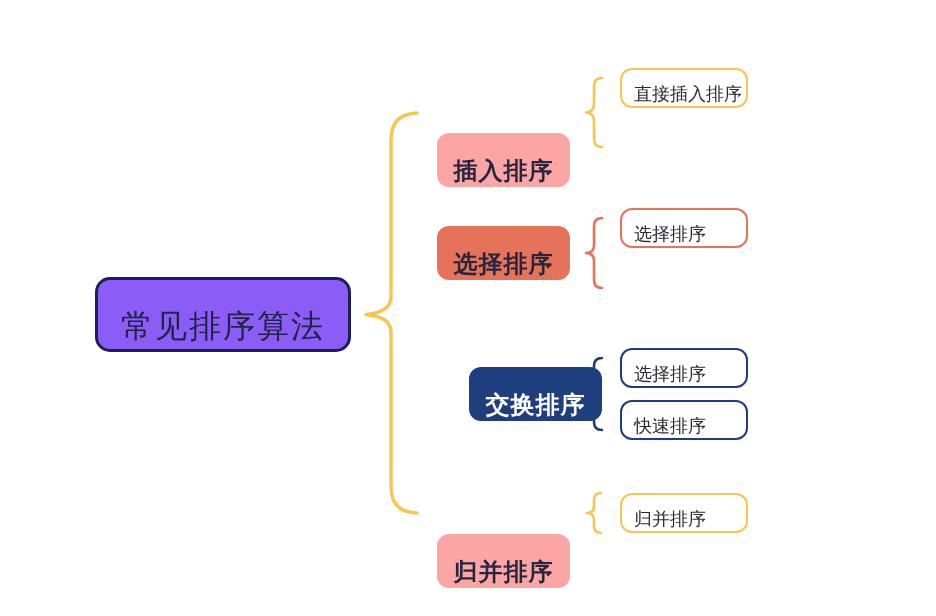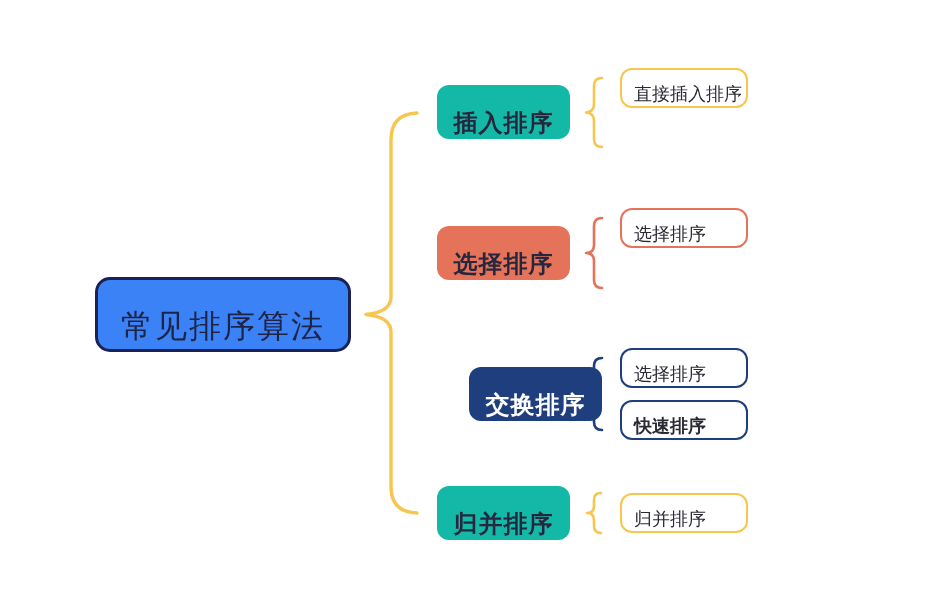--- a/index.html
+++ b/index.html
@@ -33,39 +33,39 @@
     display: flex;
     align-items: flex-end;
     justify-content: center;
     cursor: default;
   }
 
   
   .root {
     left: 95px; top: 277px;
     width: 256px; height: 75px;
-    background: #3b82f6;
+    background: #8b5cf6;
     border: 3.5px solid #1A2155;
     border-radius: 15px;
     color: #1E2446;
     font-size: 32px;
     letter-spacing: 2px;
     font-weight: 400;
   }
 
   
   .branch {
     left: 437px;
     width: 133px; height: 54px;
     border-radius: 12px;
     font-size: 24px;
     font-weight: 600;
     letter-spacing: 1px;
   }
-  .branch.fill-yellow { background: #14b8a6; color: #26263E; }
+  .branch.fill-yellow { background: #fca5a5; color: #26263E; margin-top: 48px; }
   .branch.fill-salmon { background: #E5735A; color: #26263E; }
   .branch.fill-navy   { background: #1F3E7E; color: #FFFFFF; margin-left: 32px; }
   .b1 { top: 85px; }
   .b2 { top: 226px; }
   .b3 { top: 367px; }
   .b4 { top: 486px; }
 
   
   .leaf {
     left: 620px;
@@ -79,21 +79,21 @@
     color: #2A2A35;
   }
   .leaf.line-yellow { border: 2.4px solid #F7C64F; }
   .leaf.line-salmon { border: 2.4px solid #E5735A; }
   .leaf.line-navy   { border: 2.4px solid #1F3E7E; }
   .l1 { top: 68px; }
   .l2 { top: 117px; }
   .l3 { top: 208px; }
   .l4 { top: 258px; }
   .l5 { top: 348px; }
-  .l6 { top: 400px; font-weight: bold; }
+  .l6 { top: 400px; }
   .l7 { top: 493px; }
 </style>
 </head>
 <body>
 
 <div class="canvas">
 
   <svg class="links" viewBox="0 0 936 616" aria-hidden="true">
 
     <path class="brace-big" d="M 417 113 Q 391 114 391 140 L 391 297 Q 391 312 366 314.5 Q 391 317 391 332 L 391 487 Q 391 512 417 513" stroke="#F7C64F"></path>

